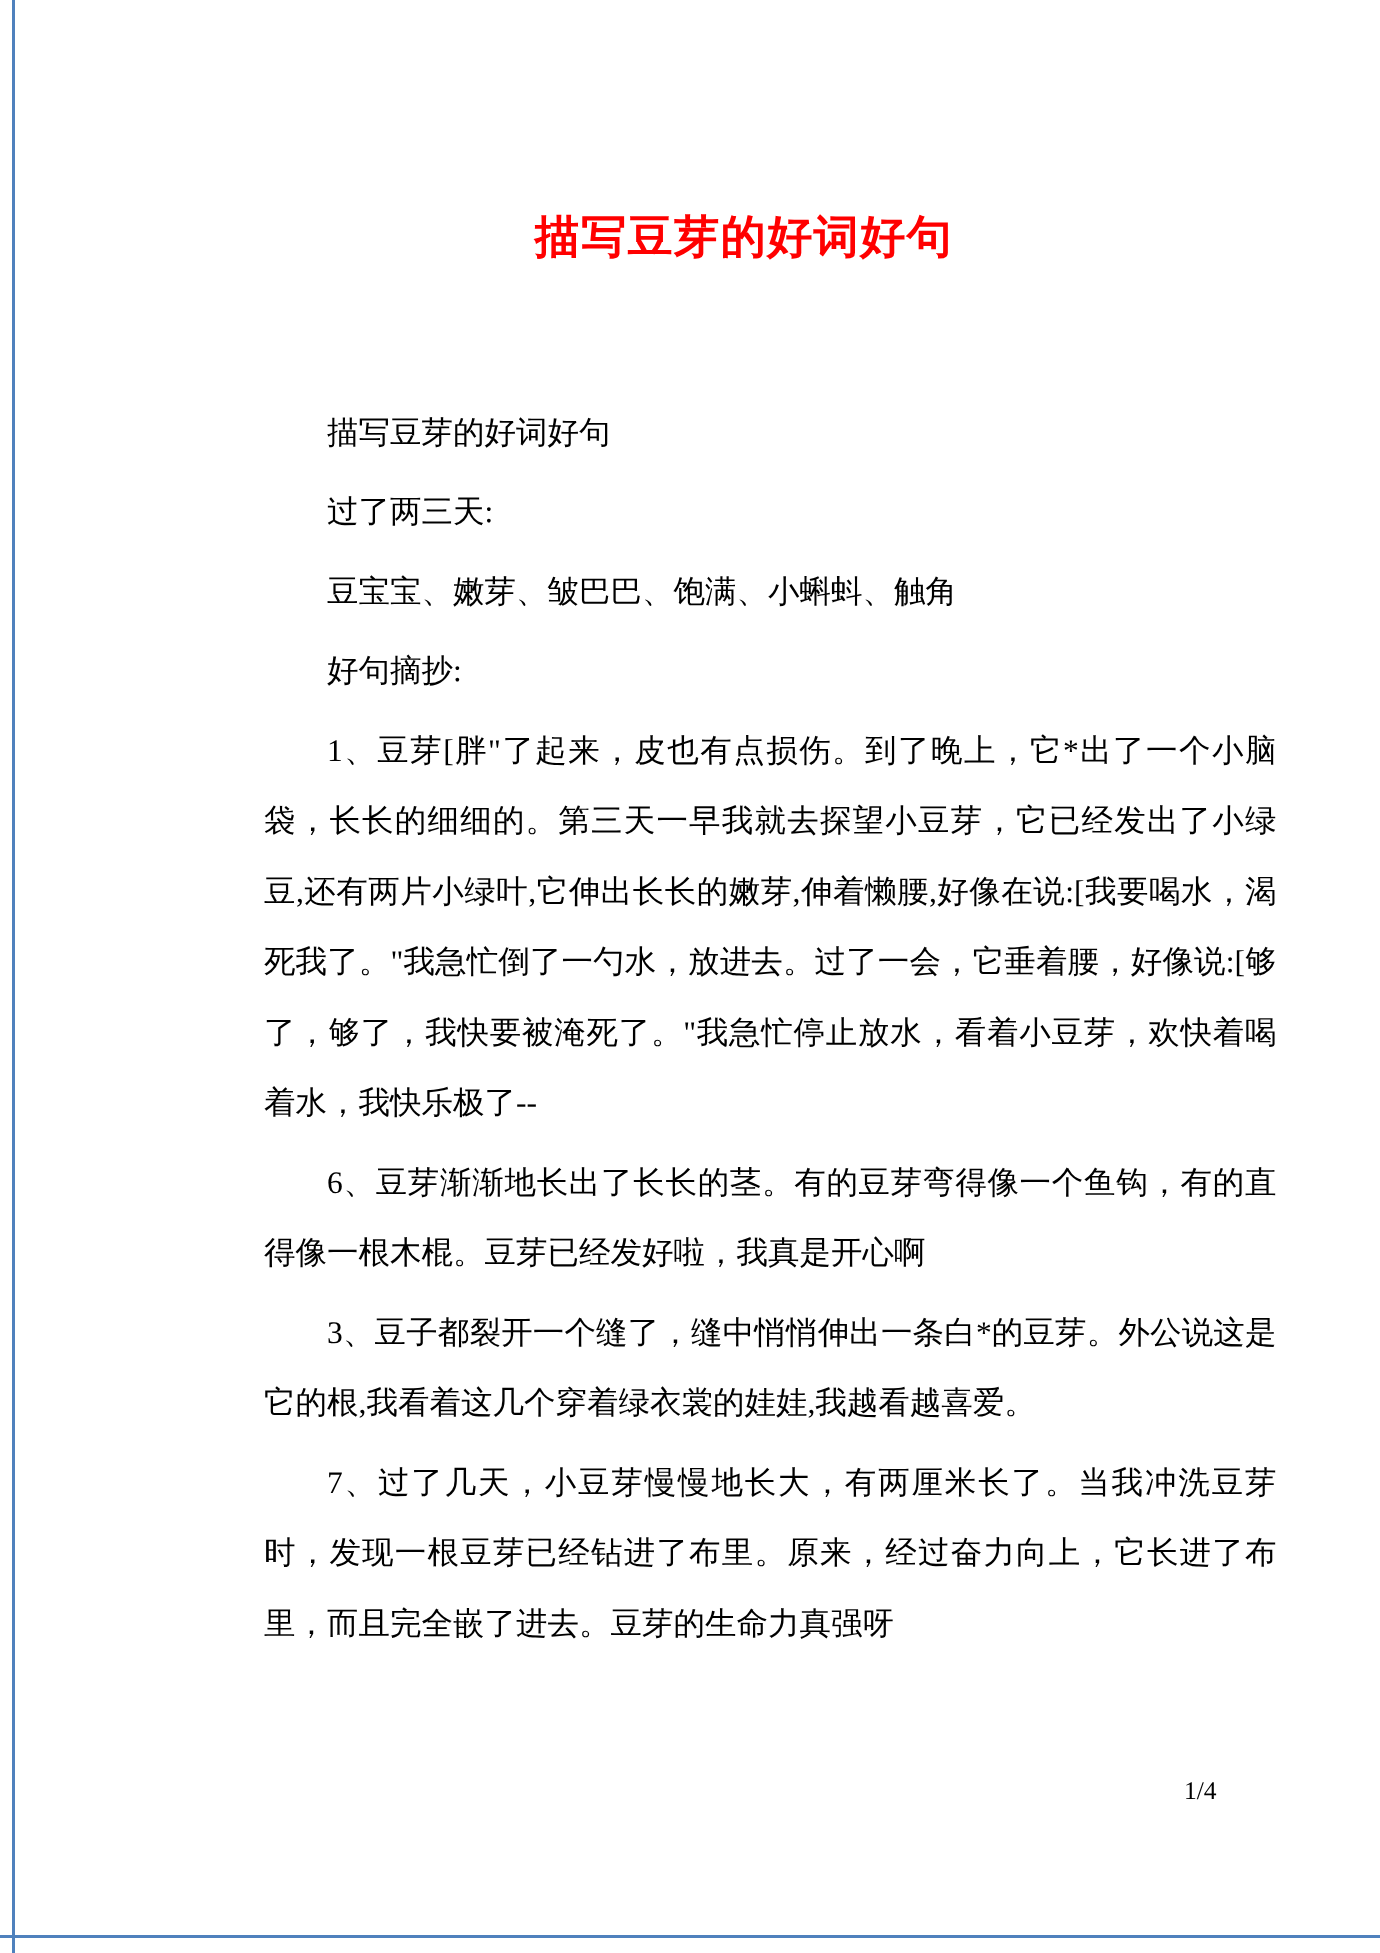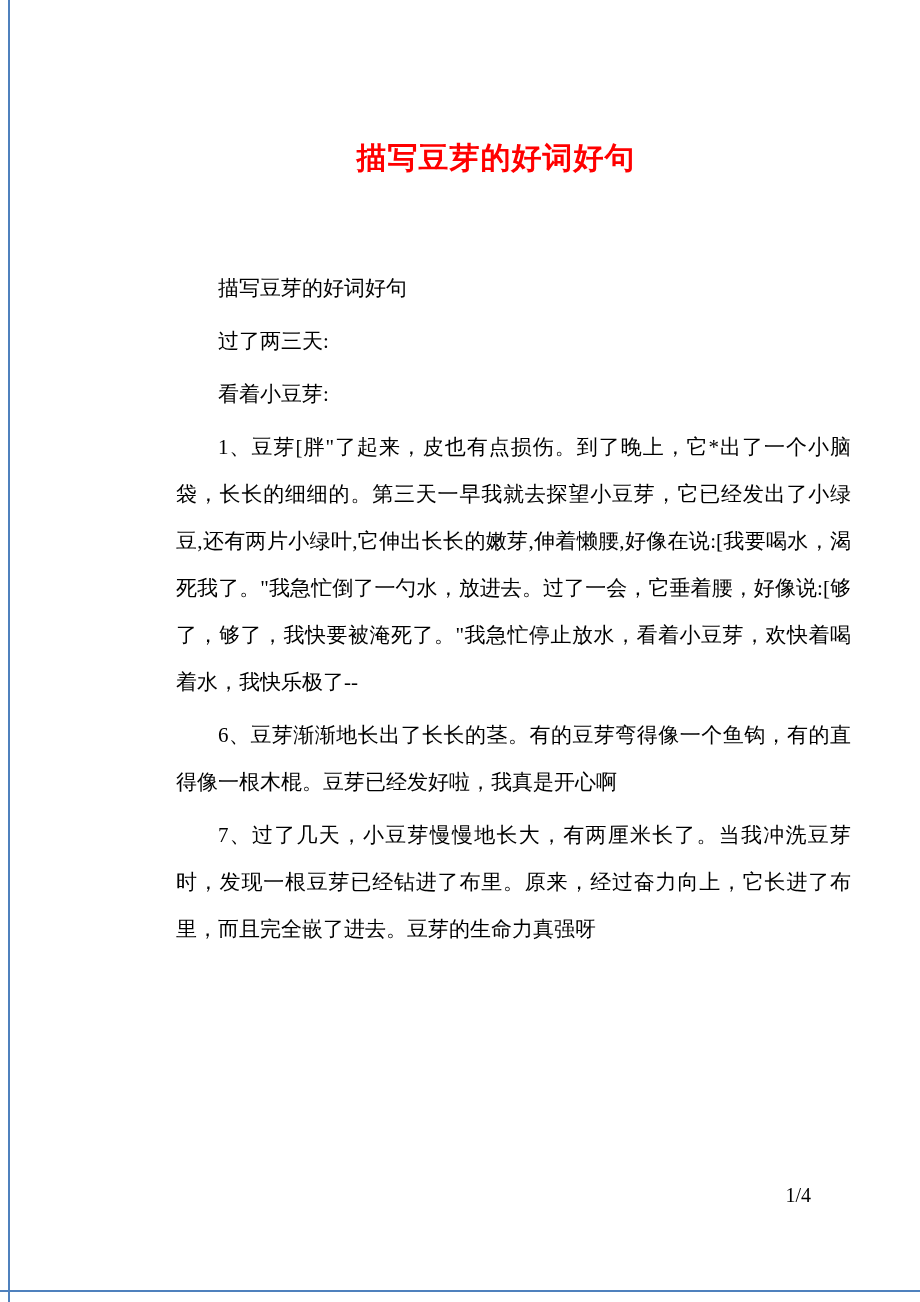--- a/index.html
+++ b/index.html
@@ -50,38 +50,40 @@
     }
     .doc-body p {
       margin: 0 0 6px 0;
       text-indent: 2em;
       word-break: break-all;
     }
     .page-number {
       position: absolute;
       top: 1184px;
       right: 145px;
-      font-size: 20px;
+      font-size: 17px;
       color: #000000;
     }
   </style>
 </head>
 <body>
 
 <div class="page">
 
   <div class="rule rule-left"></div>
   <div class="rule rule-bottom"></div>
 
   <h1 class="doc-title">描写豆芽的好词好句</h1>
 
   <div class="doc-body">
     <p>描写豆芽的好词好句</p>
     <p>过了两三天:</p>
-    <p>看着小豆芽:</p>
+    <p>豆宝宝、嫩芽、皱巴巴、饱满、小蝌蚪、触角</p>
+    <p>好句摘抄:</p>
     <p>1、豆芽[胖"了起来，皮也有点损伤。到了晚上，它*出了一个小脑袋，长长的细细的。第三天一早我就去探望小豆芽，它已经发出了小绿豆,还有两片小绿叶,它伸出长长的嫩芽,伸着懒腰,好像在说:[我要喝水，渴死我了。"我急忙倒了一勺水，放进去。过了一会，它垂着腰，好像说:[够了，够了，我快要被淹死了。"我急忙停止放水，看着小豆芽，欢快着喝着水，我快乐极了--</p>
     <p>6、豆芽渐渐地长出了长长的茎。有的豆芽弯得像一个鱼钩，有的直得像一根木棍。豆芽已经发好啦，我真是开心啊</p>
+    <p>3、豆子都裂开一个缝了，缝中悄悄伸出一条白*的豆芽。外公说这是它的根,我看着这几个穿着绿衣裳的娃娃,我越看越喜爱。</p>
     <p>7、过了几天，小豆芽慢慢地长大，有两厘米长了。当我冲洗豆芽时，发现一根豆芽已经钻进了布里。原来，经过奋力向上，它长进了布里，而且完全嵌了进去。豆芽的生命力真强呀</p>
   </div>
 
   <div class="page-number">1/4</div>
 
 </div>
 
 </body></html>

